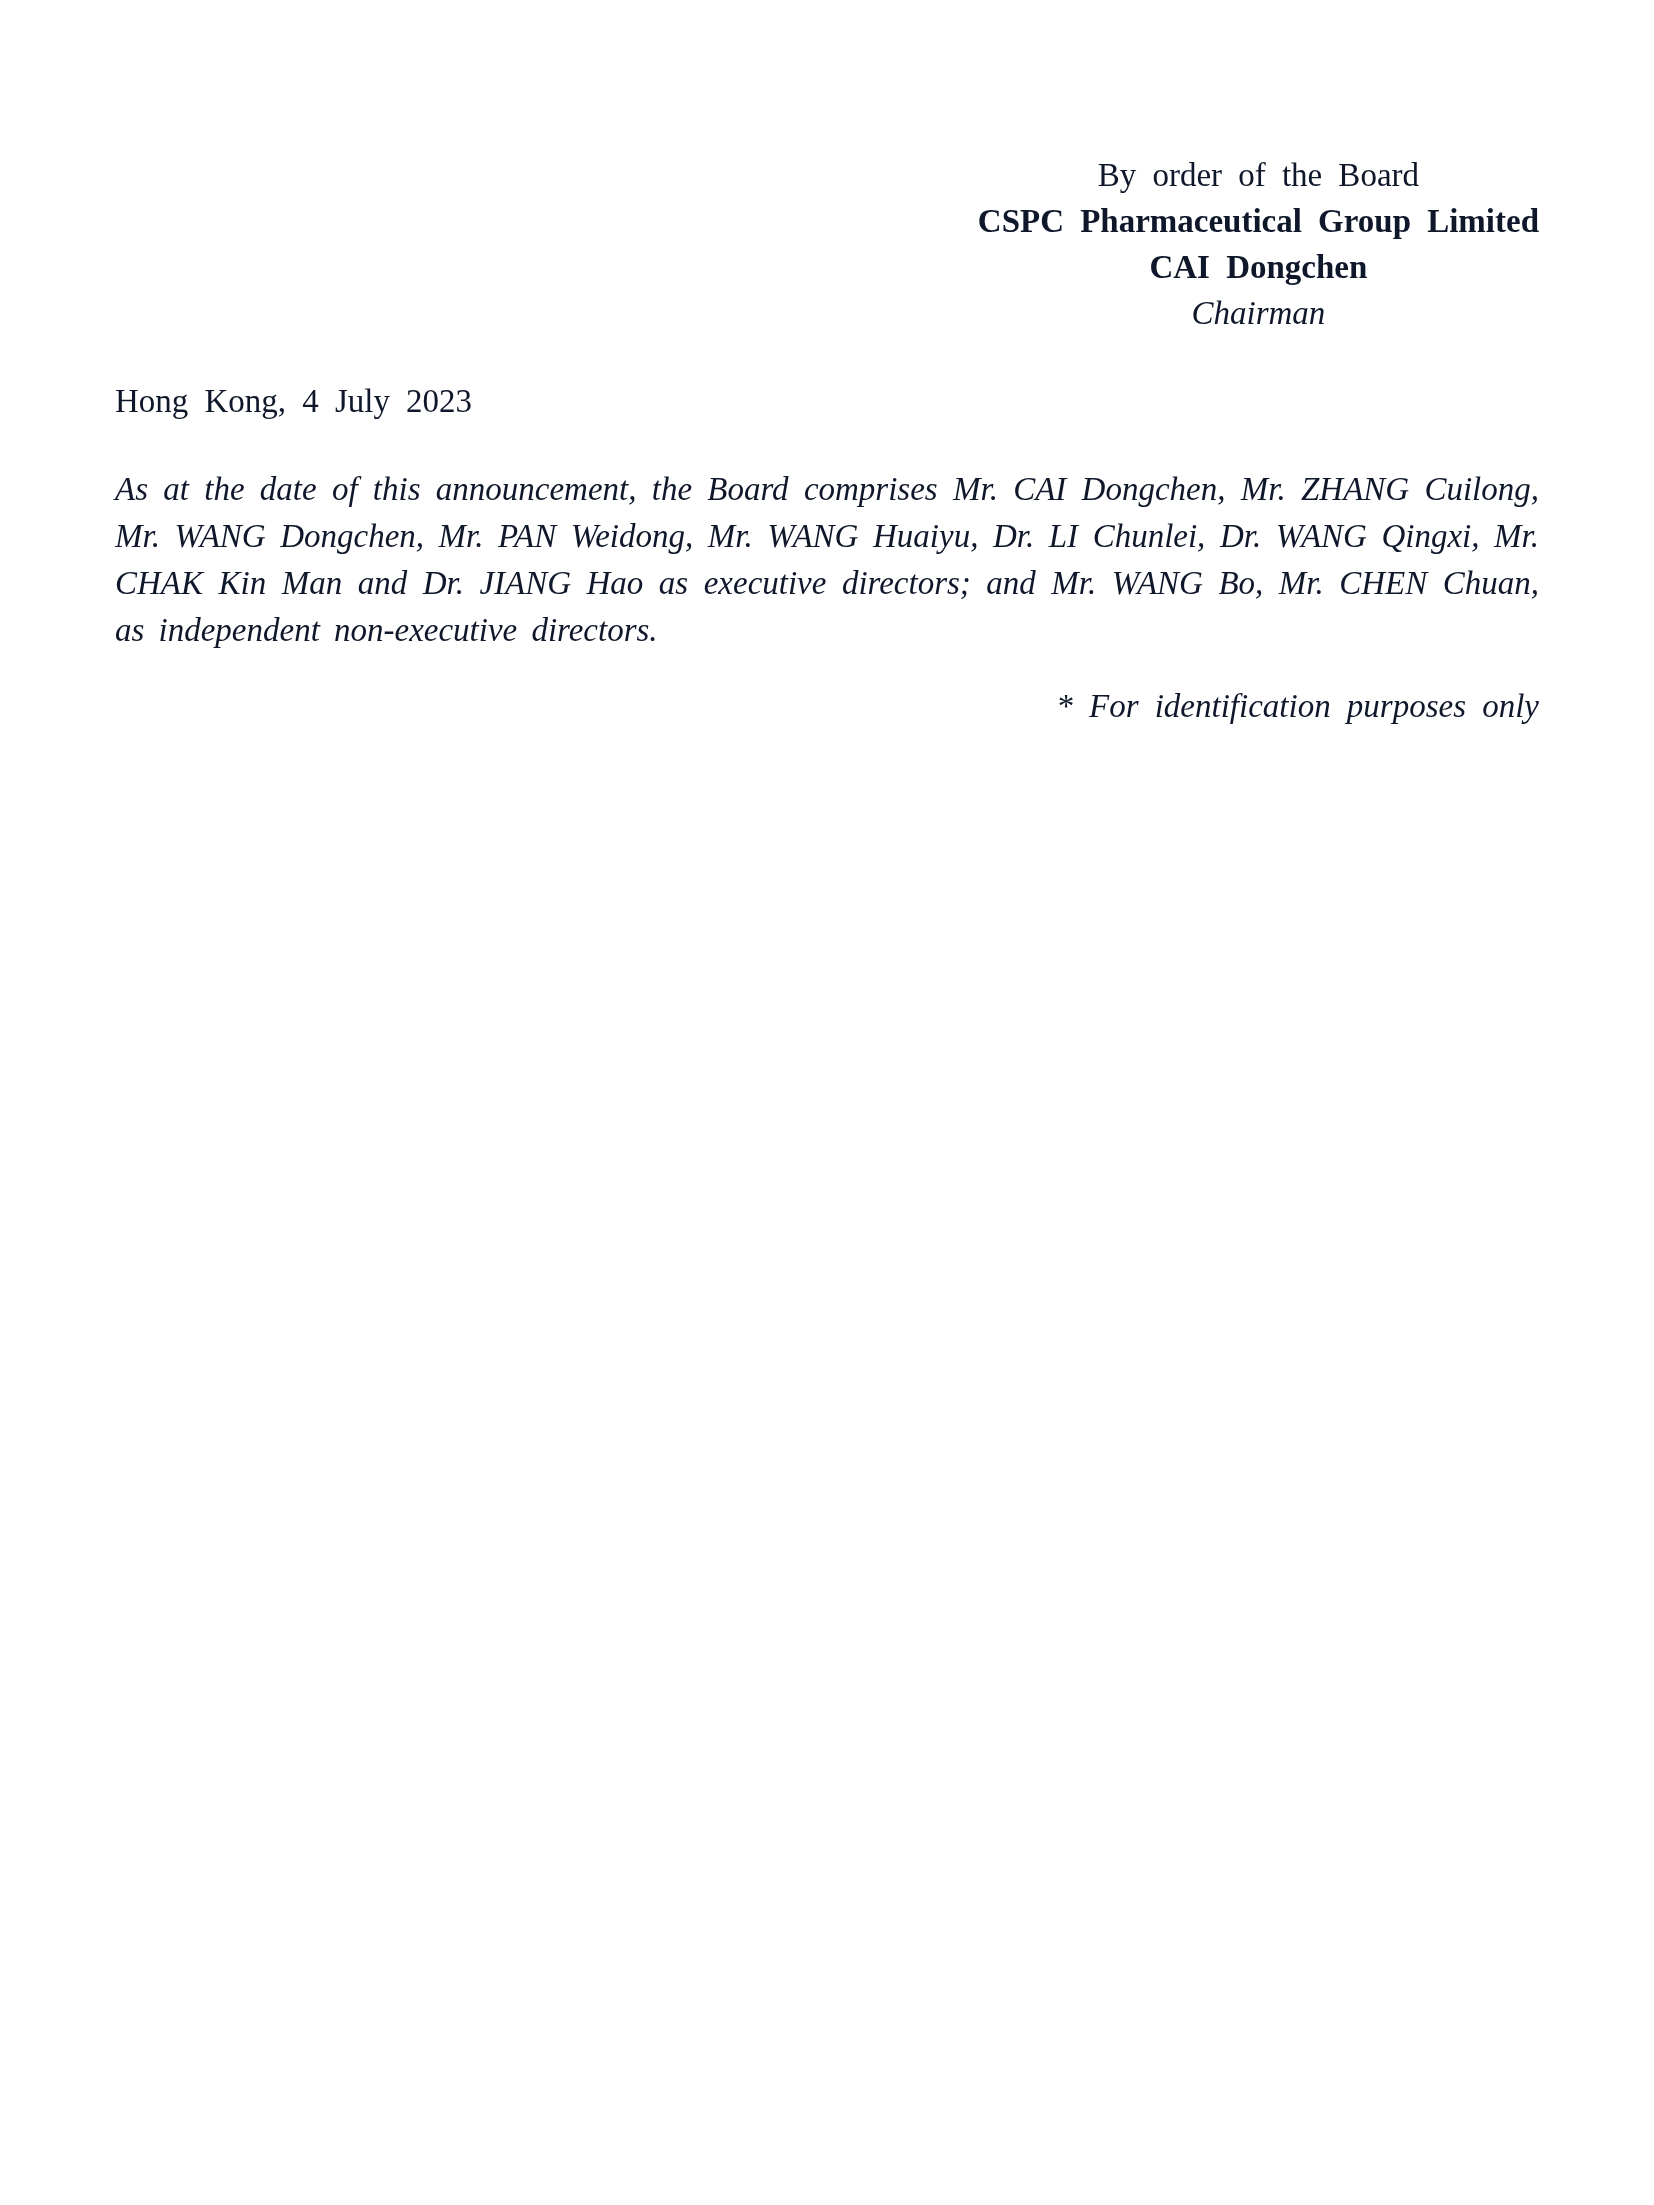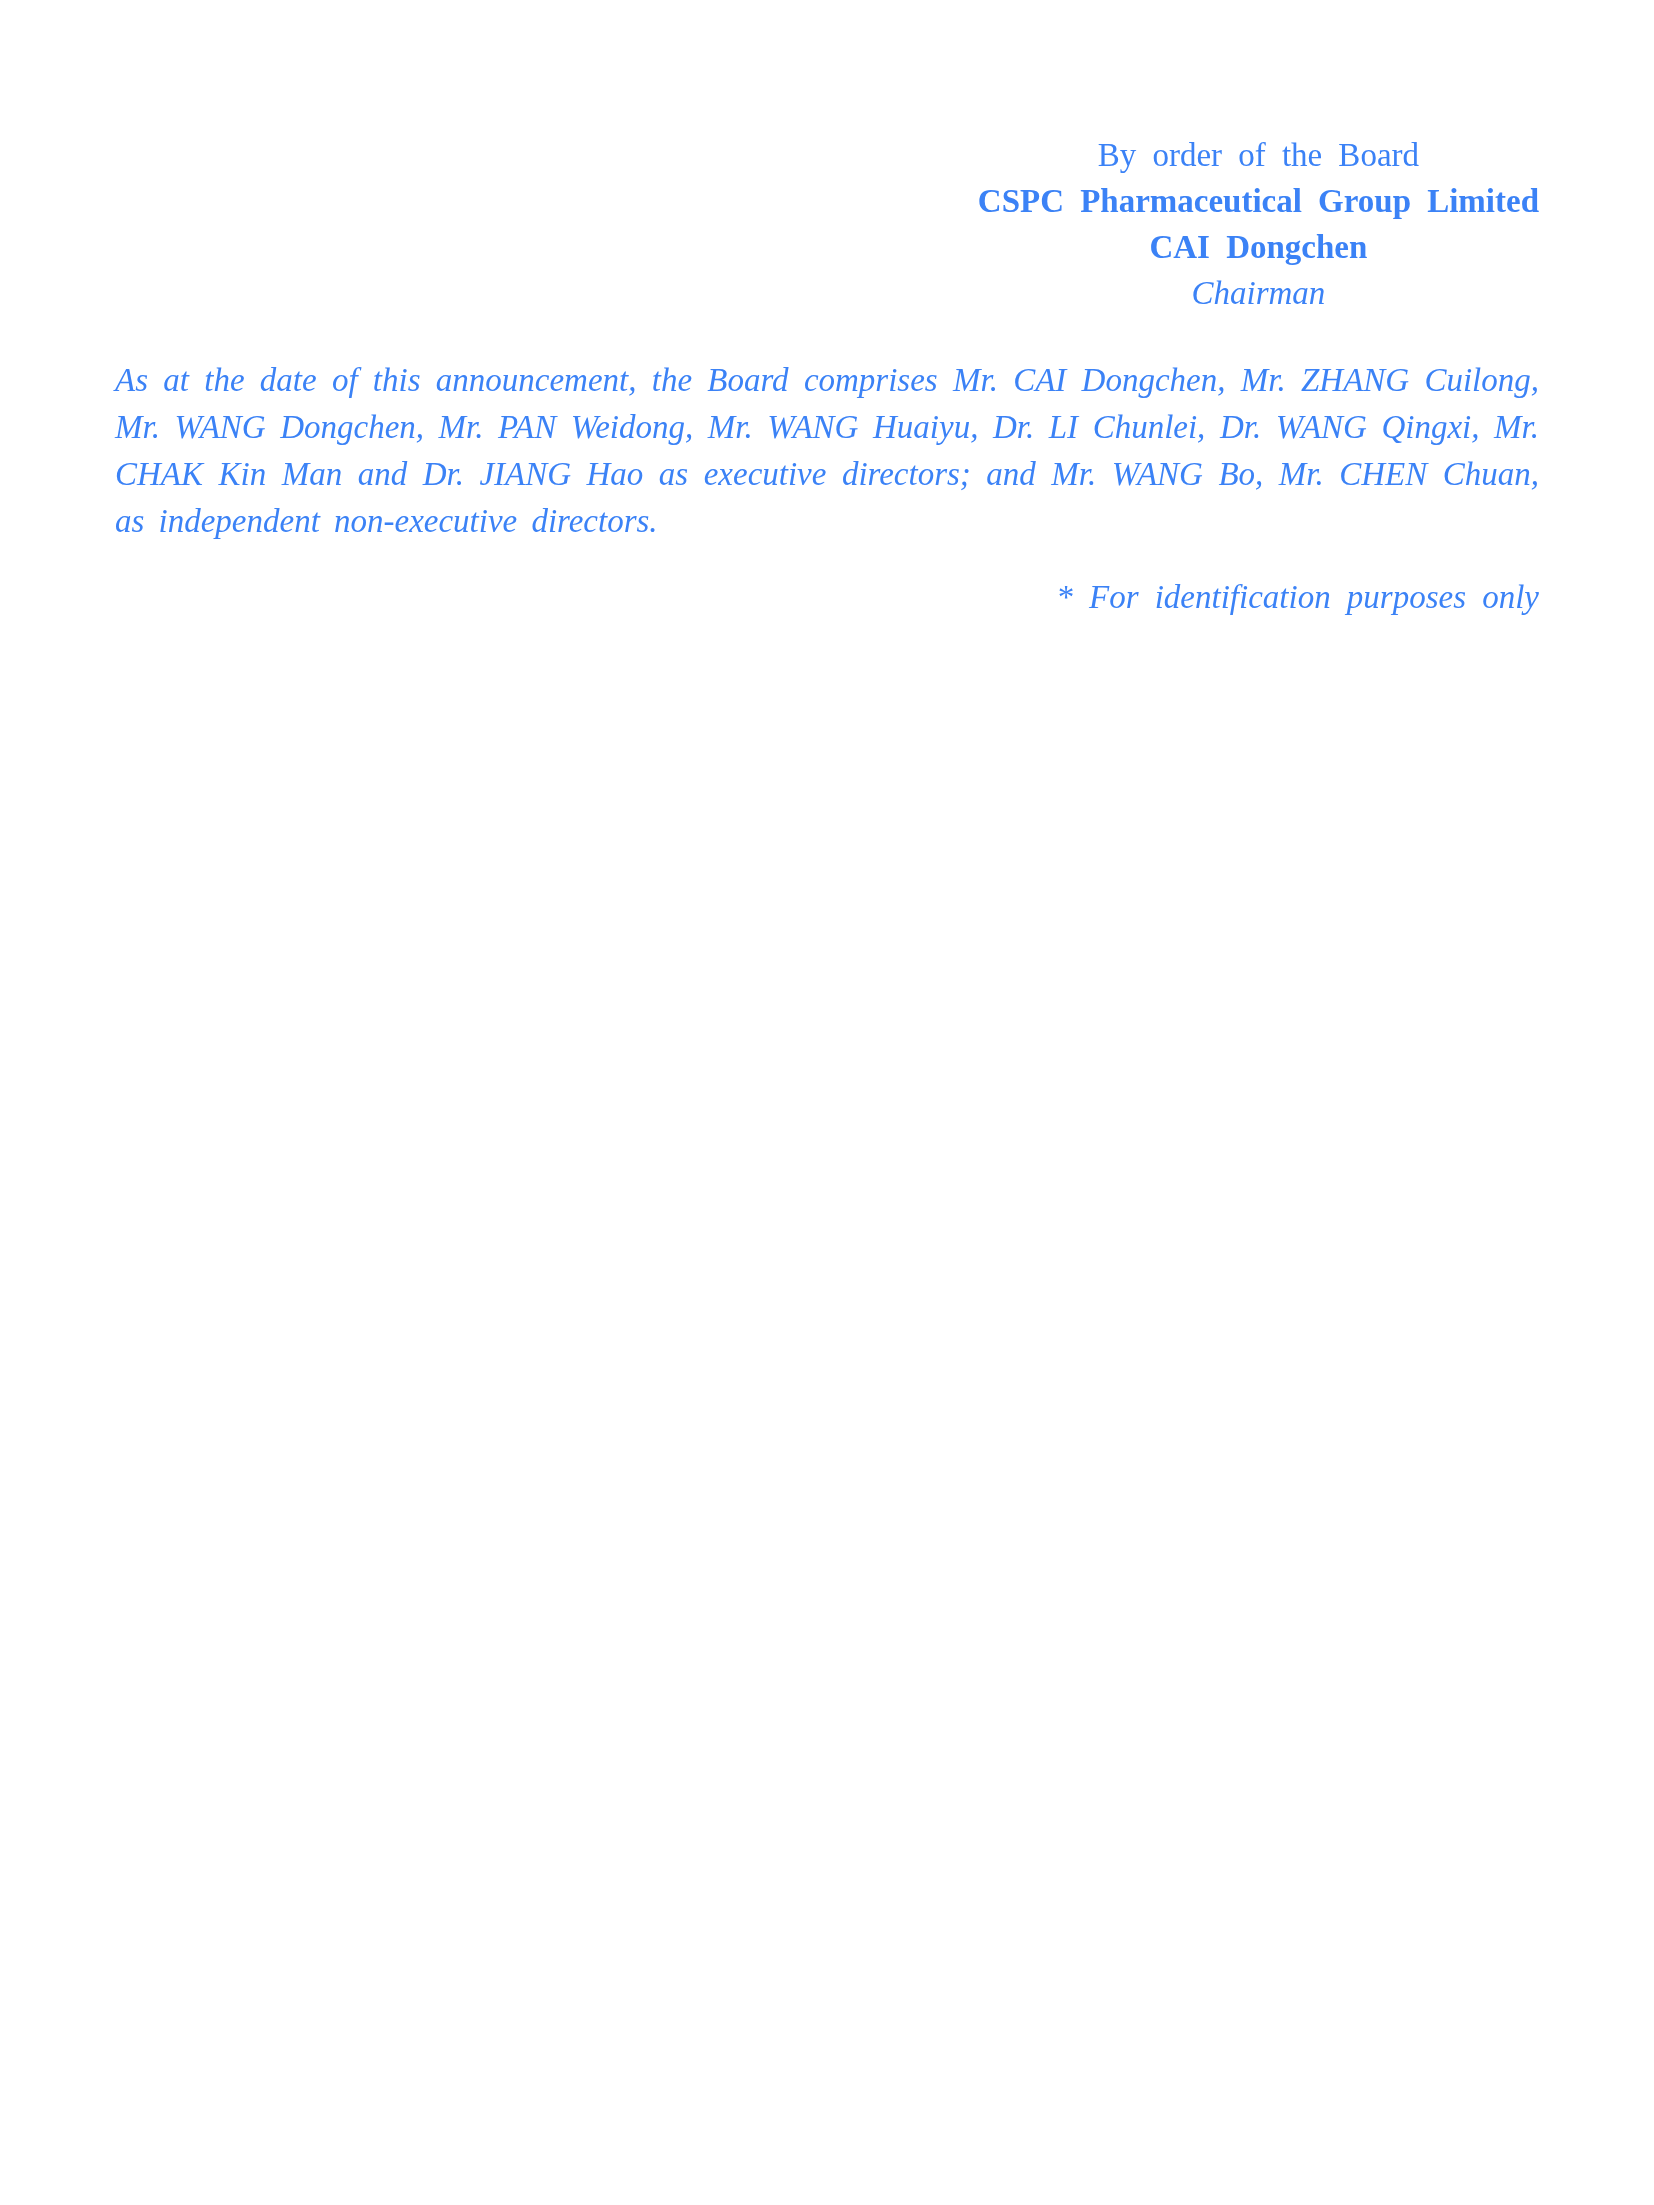--- a/index.html
+++ b/index.html
@@ -5,26 +5,27 @@
   html, body {
     margin: 0;
     padding: 0;
     background: #ffffff;
   }
   .page {
     position: relative;
     width: 1654px;
     height: 1909px;
     background: #ffffff;
-    color: #3b82f6;
+    color: #0f172a;
     font-family: "Liberation Serif", "DejaVu Serif", serif;
     font-size: 33px;
     box-sizing: border-box;
     padding: 132px 115px 0 115px;
     overflow: hidden;
+    margin-top: 20px;
   }
   .bold   { font-weight: bold; }
   .italic { font-style: italic; }
 
   .signature {
     margin-left: auto;
     width: fit-content;
     text-align: center;
     line-height: 46px;
     word-spacing: 0.24em;
@@ -71,20 +72,21 @@
 
 <div class="page">
 
   <div class="signature">
     <div class="sig-line">By order of the Board</div>
     <div class="sig-line bold">CSPC Pharmaceutical Group Limited</div>
     <div class="sig-line bold">CAI Dongchen</div>
     <div class="sig-line italic">Chairman</div>
   </div>
 
+  <div class="dateline">Hong Kong, 4 July 2023</div>
 
   <div class="board-para italic">
     <div class="para-line just">As at the date of this announcement, the Board comprises Mr. CAI Dongchen, Mr. ZHANG Cuilong,</div>
     <div class="para-line just">Mr. WANG Dongchen, Mr. PAN Weidong, Mr. WANG Huaiyu, Dr. LI Chunlei, Dr. WANG Qingxi, Mr.</div>
     <div class="para-line just">CHAK Kin Man and Dr. JIANG Hao as executive directors; and Mr. WANG Bo, Mr. CHEN Chuan,</div>
     <div class="para-line">as independent non-executive directors.</div>
   </div>
 
   <div class="footnote italic">* For identification purposes only</div>
 

